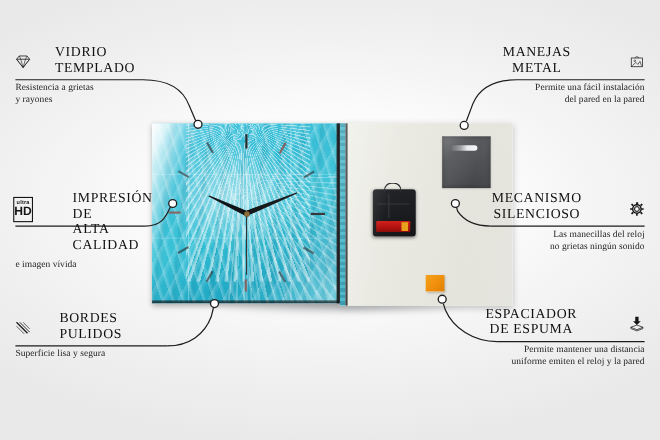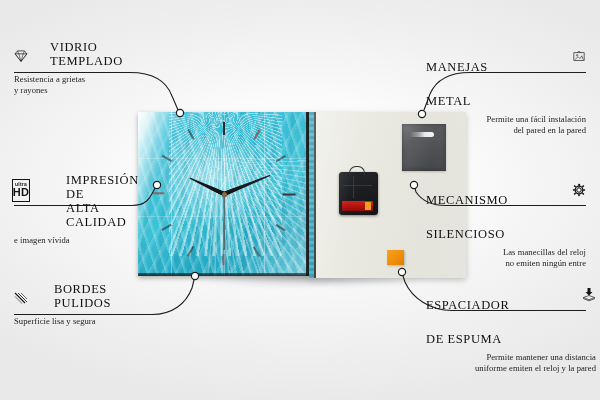--- a/index.html
+++ b/index.html
@@ -192,21 +192,21 @@
     letter-spacing:.6px; color:#101010;
     text-transform:uppercase; font-weight:400;
   }
   .callout .desc {
     font-family:"Liberation Serif", serif;
     font-size:8.6px; line-height:10.6px; color:#1c1c1c;
     letter-spacing:.05px;
   }
   .callout.left .title { text-align:left; }
   .callout.left .desc  { text-align:left; }
-  .callout.right .title{ text-align:left;margin-top:20px; }
+  .callout.right .title{ text-align:center; }
   .callout.right .desc { text-align:right; }
 
   
   #lines { position:absolute; left:0; top:0; width:600px; height:400px; pointer-events:none; }
   .ln { fill:none; stroke:#1d1d1d; stroke-width:1.1; }
   .dot { fill:#ffffff; stroke:#1d1d1d; stroke-width:1.2; }
   .rule { stroke:#1d1d1d; stroke-width:1.1; }
 
   .diamond-svg,.hd-box,.bevel-svg,.frame-svg,.gear-svg,.foam-svg { display:block; }
   .hd-box {
@@ -419,25 +419,25 @@
         <circle cx="14" cy="14" r="4.0" fill="#ffffff"></circle>
         <circle cx="14" cy="14" r="4.0" fill="none" stroke="#141414" stroke-width="1.4"></circle>
       </svg>
     </div>
     <div style="margin-right:36px;">
       <div class="title">MECANISMO</div>
       <div class="title">SILENCIOSO</div>
     </div>
     <div style="margin-top:6px;">
       <div class="desc">Las manecillas del reloj</div>
-      <div class="desc">no emiten ningún entre</div>
-    </div>
-  </div>
-
-  <div class="callout right" style="right:4px; top:278px; width:170px;">
+      <div class="desc">no grietas ningún sonido</div>
+    </div>
+  </div>
+
+  <div class="callout right" style="right:14px; top:278px; width:170px;">
     <div class="ico" style="right:0; left:auto; top:1px;">
       <svg class="foam-svg" width="28" height="28" viewBox="0 0 28 28">
         <path d="M11 2 h6 v8 h4 l-7 7 -7 -7 h4 z" fill="#141414"></path>
         <polygon points="14,17 25,21 14,25.5 3,21" fill="none" stroke="#141414" stroke-width="1.3"></polygon>
         <polyline points="3,21 3,23.4 14,27.6 25,23.4 25,21" fill="none" stroke="#141414" stroke-width="1.3"></polyline>
       </svg>
     </div>
     <div style="margin-right:36px;">
       <div class="title">ESPACIADOR</div>
       <div class="title">DE ESPUMA</div>

